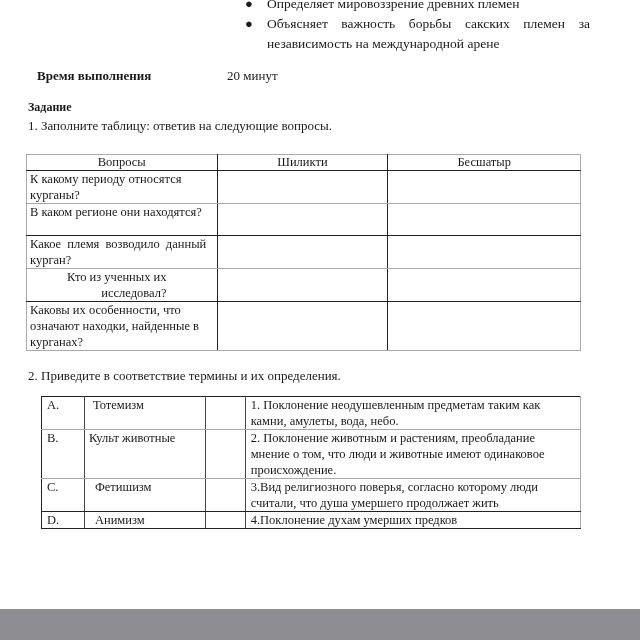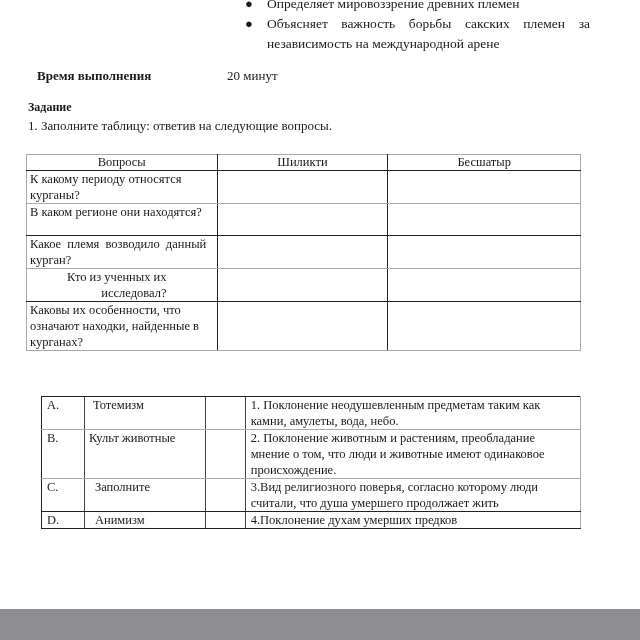--- a/index.html
+++ b/index.html
@@ -111,38 +111,39 @@
         <td></td>
       </tr>
       <tr class="r5">
         <td class="q" style="padding-right:8px;">Каковы их особенности, что означают находки, найденные в курганах?</td>
         <td></td>
         <td></td>
       </tr>
     </tbody>
   </table>
 
+  <div class="task-2">2. Приведите в соответствие термины и их определения.</div>
 
   <table class="t2">
     <tbody>
       <tr class="ra">
         <td class="c-letter">A.</td>
         <td class="c-term">Тотемизм</td>
         <td class="c-blank"></td>
         <td class="c-def">1. Поклонение неодушевленным предметам таким как камни, амулеты, вода, небо.</td>
       </tr>
       <tr class="rb">
         <td class="c-letter">B.</td>
         <td class="c-term" style="padding-left:4px;">Культ животные</td>
         <td class="c-blank"></td>
         <td class="c-def">2. Поклонение животным и растениям, преобладание мнение о том, что люди и животные имеют одинаковое происхождение.</td>
       </tr>
       <tr class="rc dark">
         <td class="c-letter">C.</td>
-        <td class="c-term" style="padding-left:10px;">Заполните</td>
+        <td class="c-term" style="padding-left:10px;">Фетишизм</td>
         <td class="c-blank"></td>
         <td class="c-def">3.Вид религиозного поверья, согласно которому люди считали, что душа умершего продолжает жить</td>
       </tr>
       <tr class="rd dark">
         <td class="c-letter">D.</td>
         <td class="c-term" style="padding-left:10px;margin-left:41px;">Анимизм</td>
         <td class="c-blank"></td>
         <td class="c-def">4.Поклонение духам умерших предков</td>
       </tr>
     </tbody>

